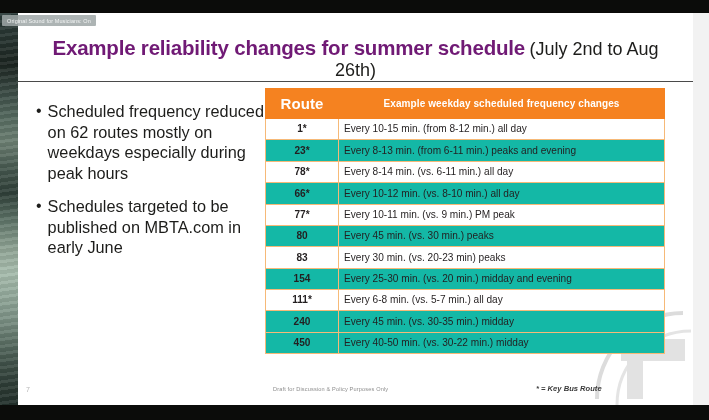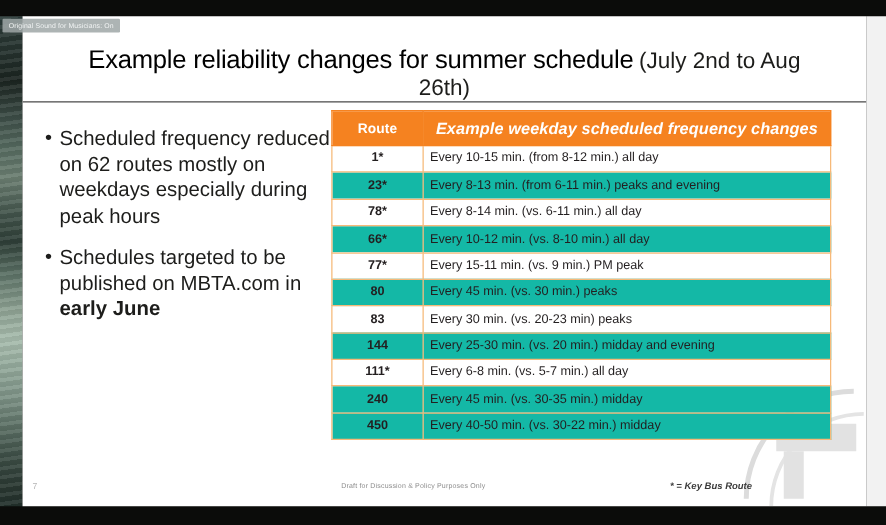--- a/index.html
+++ b/index.html
@@ -31,40 +31,40 @@
   
   .right-gutter{position:absolute;left:693px;top:13px;width:16px;height:392px;background:#f2f2f2;}
 
   
   .sound-badge{position:absolute;left:2px;top:15px;height:11px;padding:0 5px;
     display:flex;align-items:center;background:rgba(160,168,168,.86);color:#f2f4f4;
     font-size:5.5px;letter-spacing:.1px;border-radius:1px;z-index:9;white-space:nowrap;}
 
   
   .title-wrap{position:absolute;left:0;top:22px;width:675px;text-align:center;padding:0 30px;box-sizing:border-box;}
-  .title-main{font-size:20.5px;color:#000000;line-height:1.22;letter-spacing:-.2px;}
+  .title-main{font-size:20.5px;color:#701a75;line-height:1.22;letter-spacing:-.2px;font-weight:bold;}
   .title-sub{font-size:18px;color:#1d1d1b;}
   .title-rule{position:absolute;left:0px;top:68px;width:675px;height:0;border-top:1.4px solid #4a4a4a;}
 
   
   .deco{position:absolute;right:0;bottom:0;width:110px;height:110px;pointer-events:none;}
 
   
   .bullets{position:absolute;left:18px;top:88px;width:235px;}
   .bullet{display:flex;align-items:flex-start;font-size:16.3px;color:#1d1d1b;line-height:1.26;margin-bottom:13px;}
   .bullet .dot{flex:0 0 auto;margin-right:6px;font-size:16px;line-height:1.26;}
-  .bullet b{font-weight:bold;}
+  .bullet b{font-weight:normal;}
 
   
   .tbl{position:absolute;left:247px;top:75px;width:400px;border-collapse:collapse;
        font-size:10.1px;color:#231f20;}
   .tbl th{background:#F58220;color:#ffffff;font-weight:bold;padding:6px 4px 6px;
           border:1px solid #F58220;letter-spacing:.1px;}
-  .tbl th.c-route{width:62px;font-size:11px;}
-  .tbl th.c-desc{font-size:13px;font-style:italic;}
+  .tbl th.c-route{width:62px;font-size:15px;}
+  .tbl th.c-desc{font-size:10px;}
   .tbl td{border:1px solid #F6B978;padding:4.4px 5px;line-height:1.15;white-space:nowrap;}
   .tbl td.route{text-align:center;font-weight:bold;width:62px;}
   .tbl tr.alt td{background:#14b8a6;}
   .tbl tr.plain td{background:#FFFFFF;}
 
   
   .pg-num{position:absolute;left:8px;top:373px;font-size:7px;color:#b5b5b5;}
   .foot-center{position:absolute;left:255px;top:373px;font-size:5.6px;color:#8d8d8d;letter-spacing:.15px;white-space:nowrap;}
   .foot-right{position:absolute;left:518px;top:371px;font-size:7.6px;color:#3a3a3a;font-style:italic;font-weight:bold;white-space:nowrap;text-align:center;}
 </style>
@@ -126,32 +126,32 @@
           <tr class="plain">
             <td class="route">78*</td>
             <td>Every 8-14 min. (vs. 6-11 min.) all day</td>
           </tr>
           <tr class="alt">
             <td class="route">66*</td>
             <td>Every 10-12 min. (vs. 8-10 min.) all day</td>
           </tr>
           <tr class="plain">
             <td class="route">77*</td>
-            <td>Every 15-11 min. (vs. 9 min.) PM peak</td>
+            <td>Every 10-11 min. (vs. 9 min.) PM peak</td>
           </tr>
           <tr class="alt">
             <td class="route">80</td>
             <td>Every 45 min. (vs. 30 min.) peaks</td>
           </tr>
           <tr class="plain">
             <td class="route">83</td>
             <td>Every 30 min. (vs. 20-23 min) peaks</td>
           </tr>
           <tr class="alt">
-            <td class="route">144</td>
+            <td class="route">154</td>
             <td>Every 25-30 min. (vs. 20 min.) midday and evening</td>
           </tr>
           <tr class="plain">
             <td class="route">111*</td>
             <td>Every 6-8 min. (vs. 5-7 min.) all day</td>
           </tr>
           <tr class="alt">
             <td class="route">240</td>
             <td>Every 45 min. (vs. 30-35 min.) midday</td>
           </tr>

